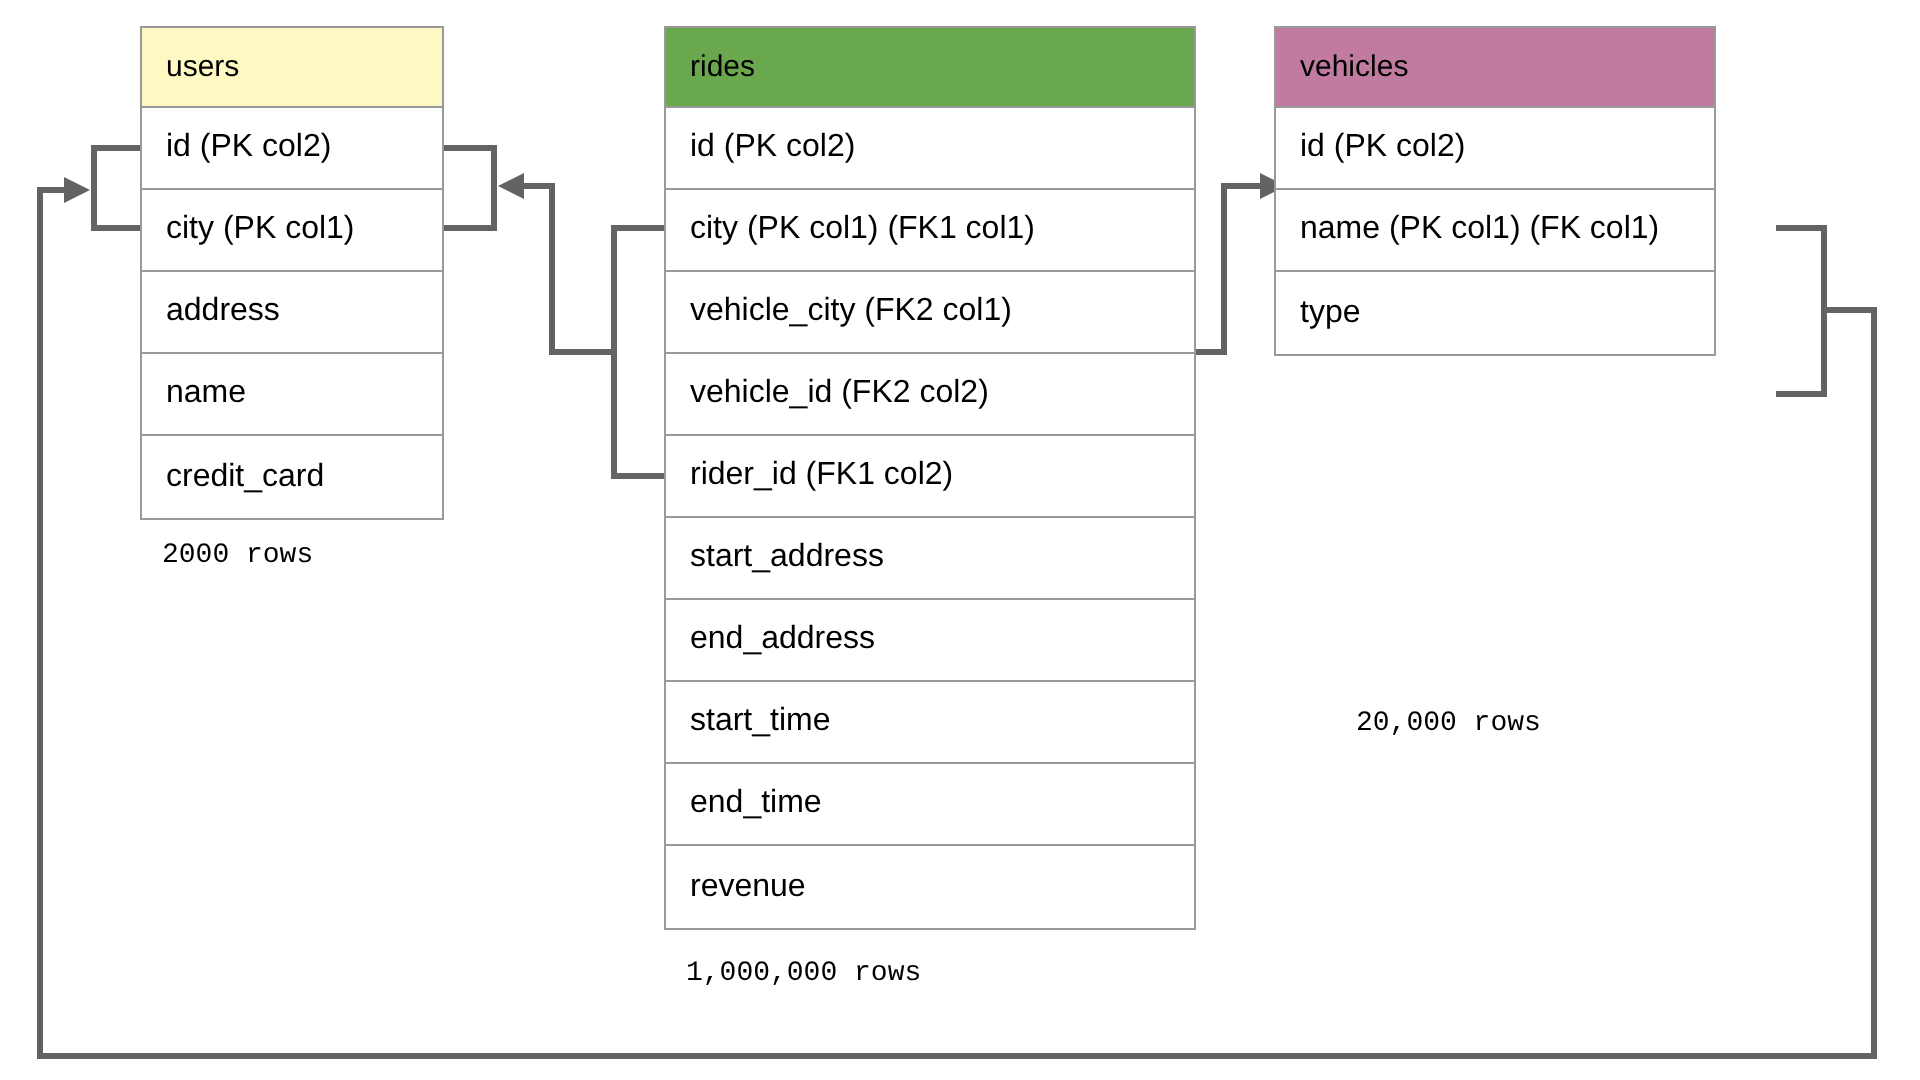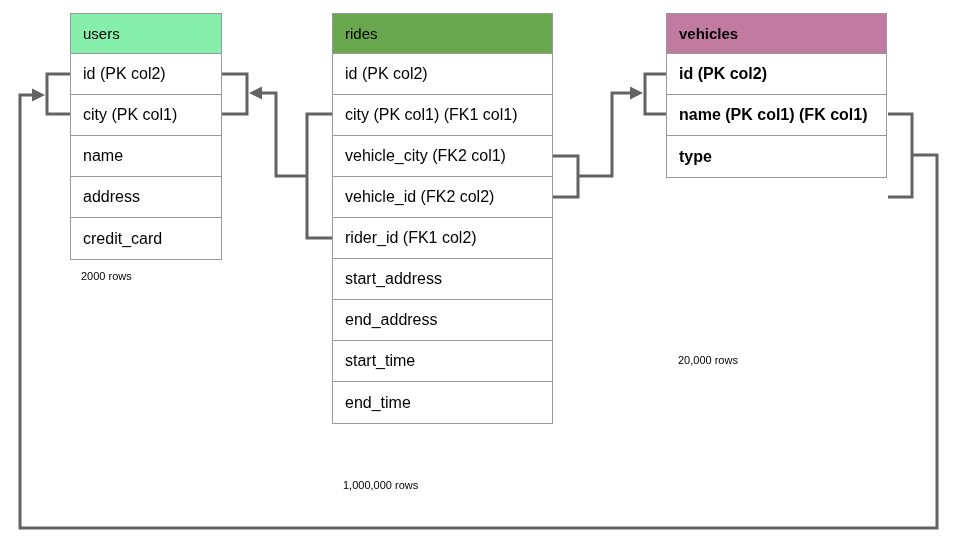--- a/index.html
+++ b/index.html
@@ -15,21 +15,21 @@
     height:40px;display:flex;align-items:center;padding-left:12px;
     font-size:15px;border-bottom:1px solid #999;box-sizing:border-box;
   }
   .row{
     height:41px;display:flex;align-items:center;padding-left:12px;
     font-size:16px;border-bottom:1px solid #999;box-sizing:border-box;
     white-space:nowrap;background:#fff;
   }
   .row:last-child{border-bottom:none;}
   .rowcount{
-    position:absolute;font-size:11px;color:#000;white-space:nowrap;
+    position:absolute;font-size:14px;color:#000;white-space:nowrap;font-family:Liberation Mono, monospace;
   }
 </style>
 </head>
 <body>
 
 <div id="canvas">
 
   <svg id="wires" viewBox="0 0 960 540">
     <g fill="none" stroke-width="3" style="stroke: rgb(99, 99, 99);">
       <path d="M222 74 H247 V114 H222 M332 114 H307 V238 H332 M307 176 H276 V93 H262"></path>
@@ -37,44 +37,45 @@
       <path d="M888 114 H912 V197 H888 M70 74 H47 V114 H70 M912 155 H937 V528 H20 V95 H32"></path>
     </g>
     <g stroke="none" style="fill: rgb(99, 99, 99);">
       <polygon points="249,93 262,86.5 262,99.5"></polygon>
       <polygon points="643,93 630,86.5 630,99.5"></polygon>
       <polygon points="45,95 32,88.5 32,101.5"></polygon>
     </g>
   </svg>
 
   <div class="tbl" style="left:70px;top:13px;width:152px;">
-    <div class="hdr" style="background-color: #86efac;">users</div>
+    <div class="hdr" style="background-color: #fef9c3;">users</div>
     <div class="row">id (PK col2)</div>
     <div class="row">city (PK col1)</div>
+    <div class="row">address</div>
     <div class="row">name</div>
-    <div class="row">address</div>
     <div class="row">credit_card</div>
   </div>
   <div class="rowcount" style="left:81px;top:270px;">2000 rows</div>
 
-  <div class="tbl" style="left:332px;top:13px;width:221px;">
+  <div class="tbl" style="left:332px;top:13px;width:266px;">
     <div class="hdr" style="background-color: rgb(106, 168, 79);">rides</div>
     <div class="row">id (PK col2)</div>
     <div class="row">city (PK col1) (FK1 col1)</div>
     <div class="row">vehicle_city (FK2 col1)</div>
     <div class="row">vehicle_id (FK2 col2)</div>
     <div class="row">rider_id (FK1 col2)</div>
     <div class="row">start_address</div>
     <div class="row">end_address</div>
     <div class="row">start_time</div>
     <div class="row">end_time</div>
+    <div class="row">revenue</div>
   </div>
   <div class="rowcount" style="left:343px;top:479px;">1,000,000 rows</div>
 
-  <div class="tbl" style="left:666px;top:13px;width:221px;font-weight:bold;">
+  <div class="tbl" style="left:637px;top:13px;width:221px;">
     <div class="hdr" style="background-color: rgb(194, 123, 160);">vehicles</div>
     <div class="row">id (PK col2)</div>
     <div class="row">name (PK col1) (FK col1)</div>
     <div class="row">type</div>
   </div>
   <div class="rowcount" style="left:678px;top:354px;">20,000 rows</div>
 
 </div>
 
 </body></html>

